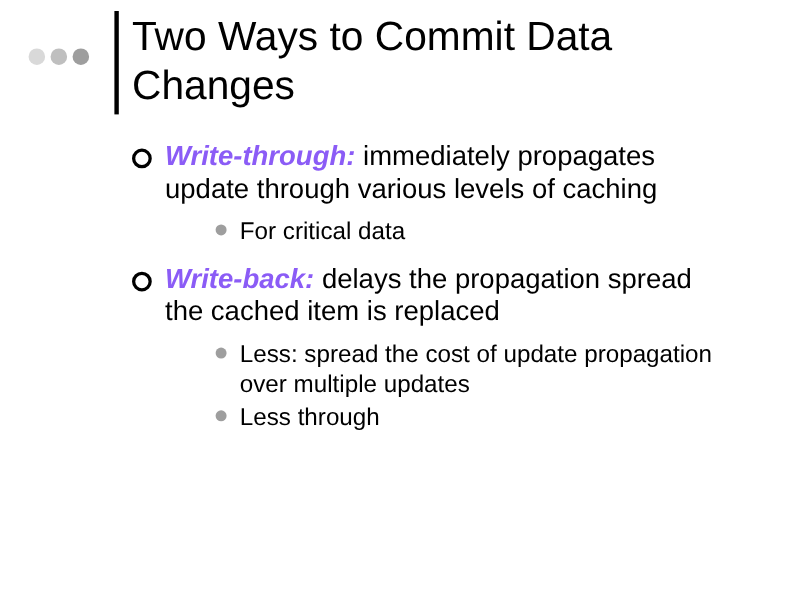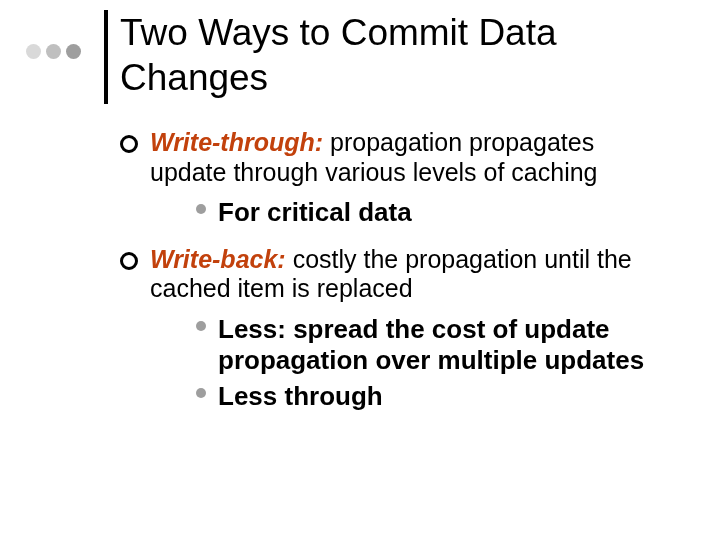--- a/index.html
+++ b/index.html
@@ -67,27 +67,26 @@
     top: 7px;
     width: 12px;
     height: 12px;
     border: 3px solid #000;
     border-radius: 50%;
     box-sizing: content-box;
   }
   .term {
     font-style: italic;
     font-weight: bold;
-    color: #c2410c;
+    color: #8b5cf6;
   }
   .l2-group {
     margin: 10px 0 16px 46px;
-    font-size: 26px;
+    font-size: 22px;
     line-height: 1.22;
-    font-weight: bold;
   }
   .l2 {
     position: relative;
     padding-left: 22px;
     margin-bottom: 4px;
   }
   .l2 .bullet-disc {
     position: absolute;
     left: 0;
     top: 7px;
@@ -108,32 +107,32 @@
     <span class="dot" style="background:#9e9e9e"></span>
   </div>
   <div class="decor-bar"></div>
 
   <div class="title">Two Ways to Commit Data Changes</div>
 
   <div class="content">
 
     <div class="l1">
       <span class="bullet-ring"></span>
-      <span class="term">Write-through:</span><span>  propagation propagates update through various levels of caching</span>
+      <span class="term">Write-through:</span><span>  immediately propagates update through various levels of caching</span>
       <div class="l2-group">
         <div class="l2">
           <span class="bullet-disc"></span>
           <span>For critical data</span>
         </div>
       </div>
     </div>
 
     <div class="l1">
       <span class="bullet-ring"></span>
-      <span class="term">Write-back:</span><span>  costly the propagation until the cached item is replaced</span>
+      <span class="term">Write-back:</span><span>  delays the propagation spread the cached item is replaced</span>
       <div class="l2-group">
         <div class="l2">
           <span class="bullet-disc"></span>
           <span>Less:  spread the cost of update propagation over multiple updates</span>
         </div>
         <div class="l2">
           <span class="bullet-disc"></span>
           <span>Less through</span>
         </div>
       </div>

